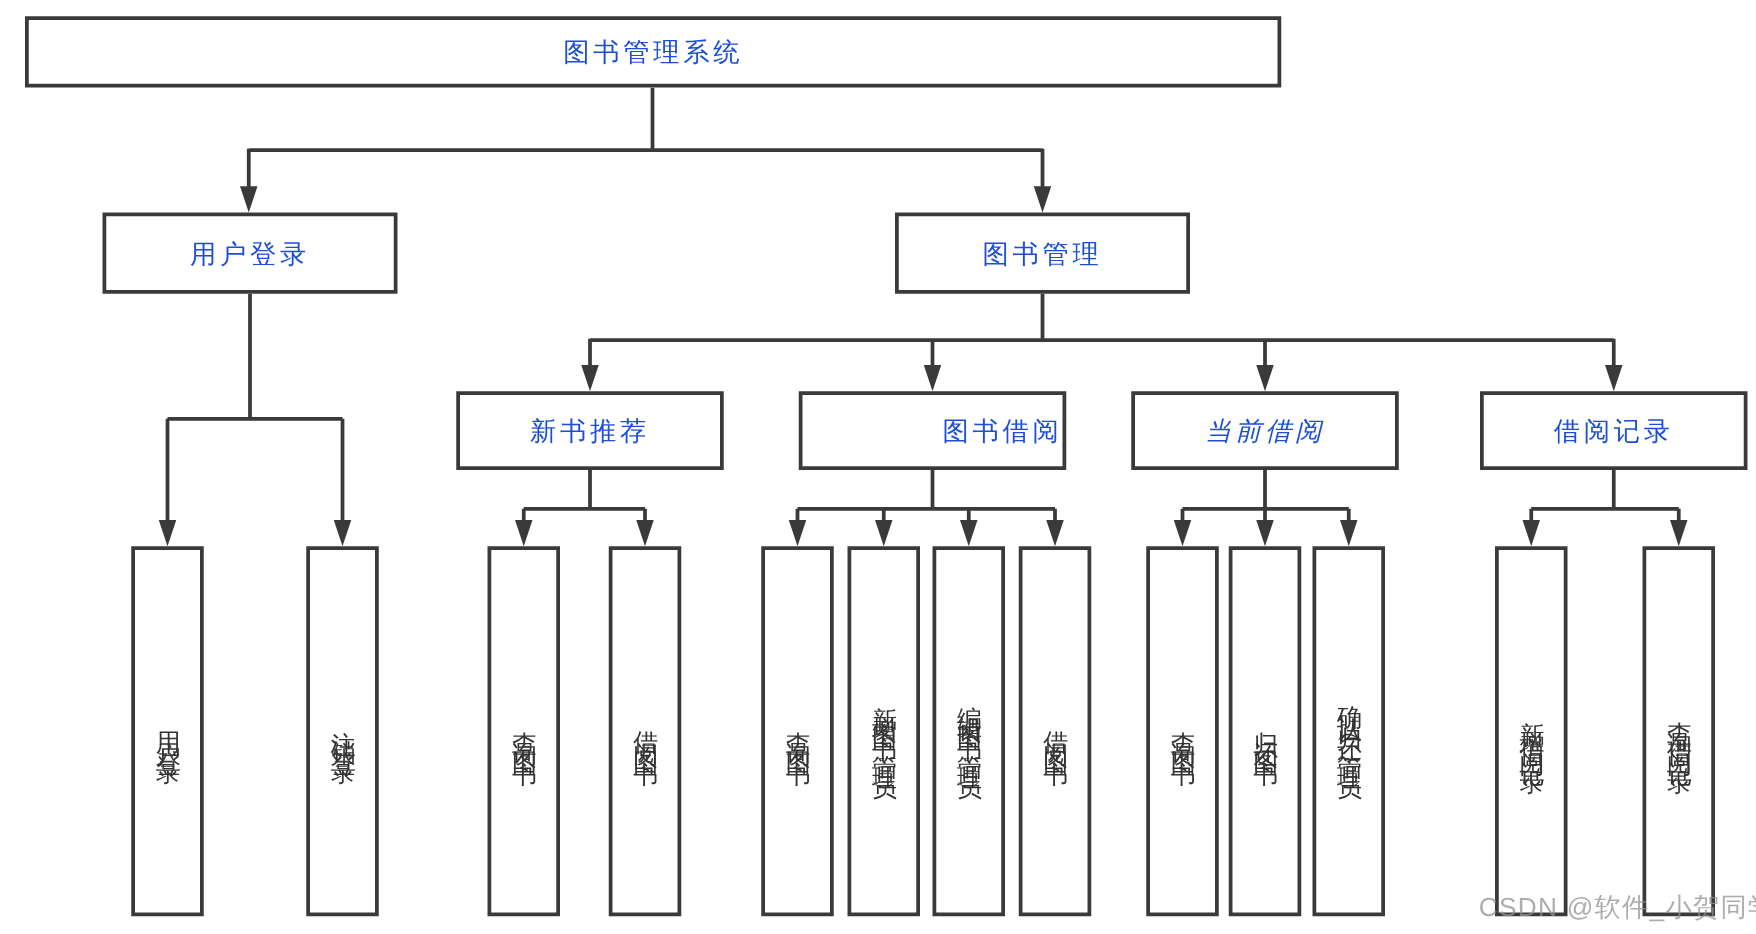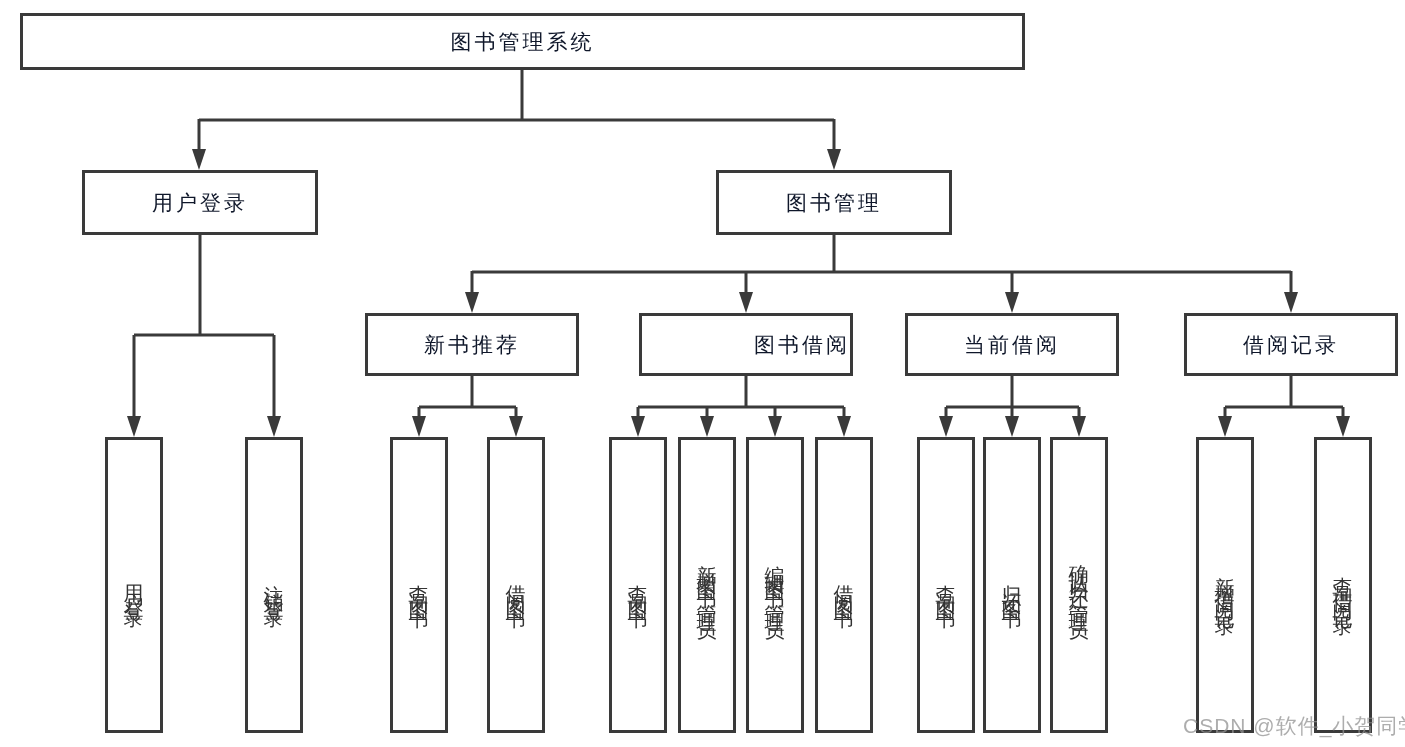--- a/index.html
+++ b/index.html
@@ -23,21 +23,21 @@
   }
   .hbox {
     position: absolute;
     box-sizing: border-box;
     border: 3px solid #3a3a3a;
     background: #ffffff;
     display: flex;
     align-items: center;
     justify-content: center;
     z-index: 2;
-    color: #0f172a;
+    color: #1d4ed8;
     font-size: 21px;
     letter-spacing: 3px;
     white-space: nowrap;
   }
   .vcol {
     position: absolute;
     box-sizing: border-box;
     border: 3px solid #3a3a3a;
     background: #ffffff;
     width: 58px;
@@ -117,21 +117,21 @@
   <div class="hbox" style="left:365px; top:313px; width:214px; height:63px;">
     <span>新书推荐</span>
   </div>
 
   <div class="hbox" style="left:716px; top:170px; width:236px; height:65px;">
     <span>图书管理</span>
   </div>
   <div class="hbox" style="left:639px; top:313px; width:214px; height:63px;justify-content:flex-end;">
     <span>图书借阅</span>
   </div>
-  <div class="hbox" style="left:905px; top:313px; width:214px; height:63px;">
+  <div class="hbox" style="left:905px; top:313px; width:214px; height:63px;font-style:italic;">
     <span>当前借阅</span>
   </div>
   <div class="hbox" style="left:1184px; top:313px; width:214px; height:63px;">
     <span>借阅记录</span>
   </div>
 
   <div class="vcol" style="left:105px;">
     <span class="vtext">用户登录</span>
   </div>
   <div class="vcol" style="left:245px;">

